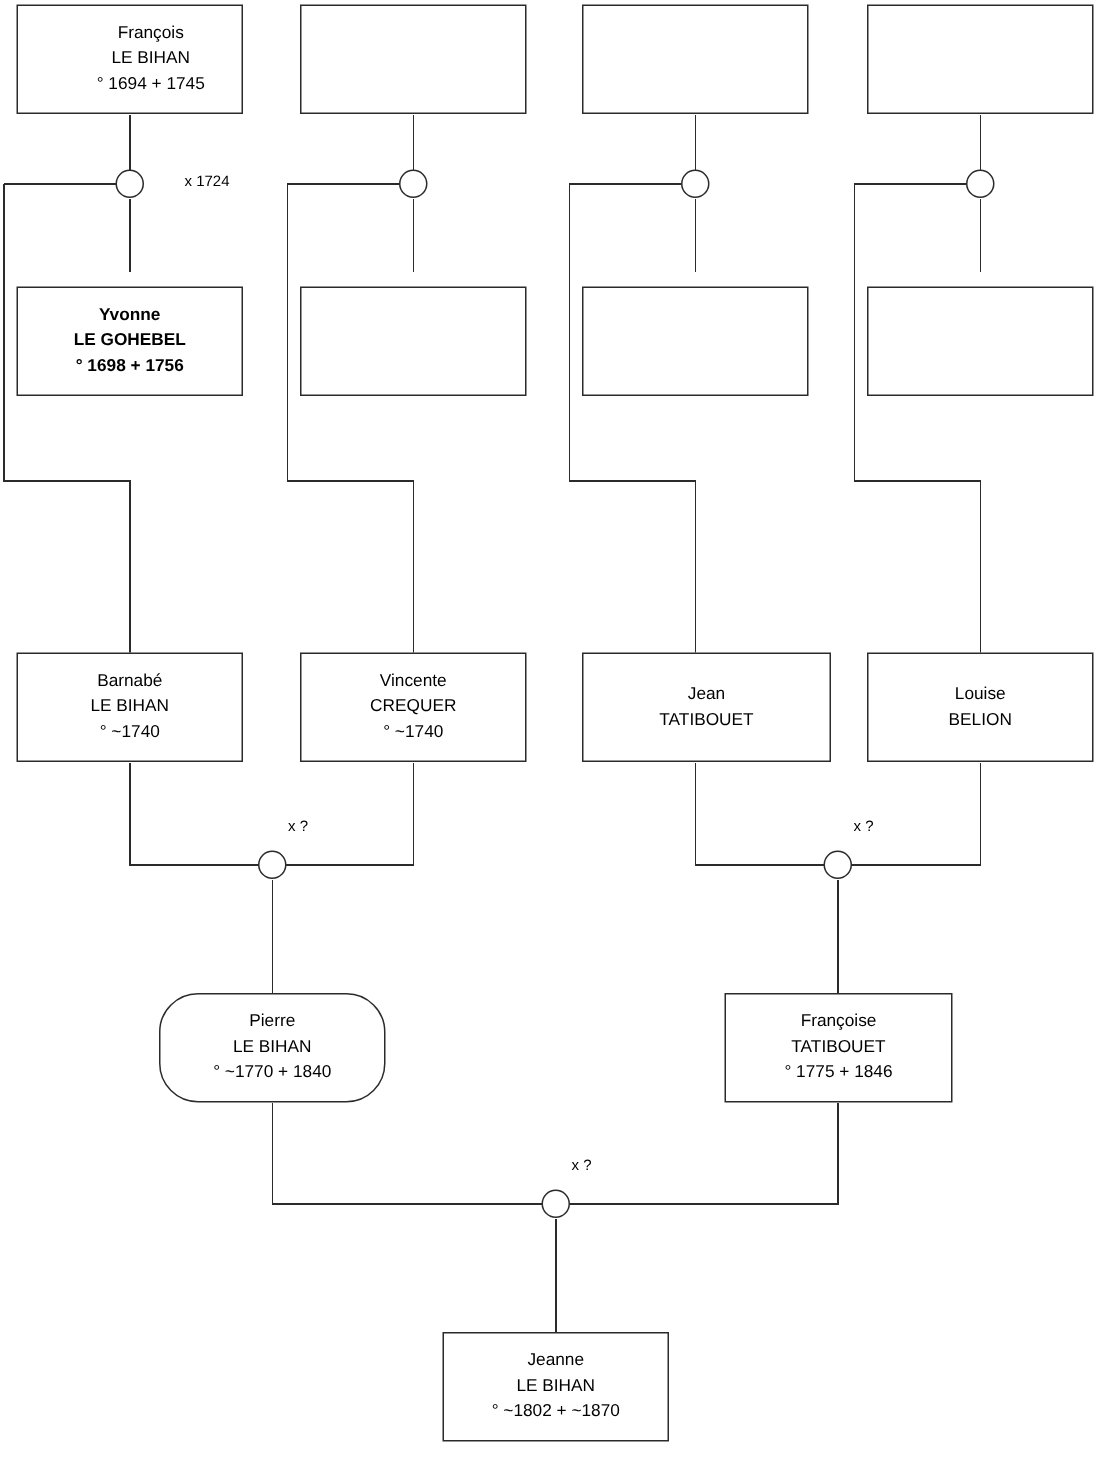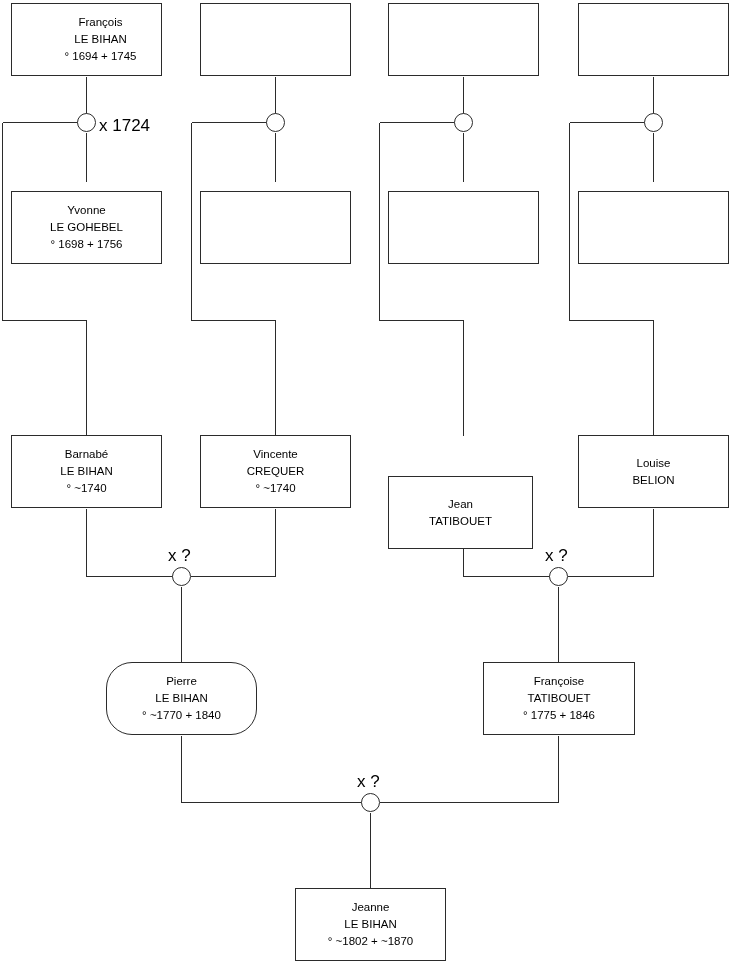--- a/index.html
+++ b/index.html
@@ -46,23 +46,24 @@
     position: absolute;
     width: 19px;
     height: 19px;
     box-sizing: border-box;
     border: 1px solid #2b2b2b;
     border-radius: 50%;
     background: #ffffff;
   }
   .union-label {
     position: absolute;
-    font-size: 17px;
+    font-size: 10px;
     color: #000000;
     white-space: nowrap;
+    margin-left: 24px;
   }
 </style>
 </head>
 <body>
 
 <div id="chart-root">
 
   <svg id="wires" viewBox="0 0 740 975" width="740" height="975" fill="none" stroke="#2b2b2b" stroke-width="1" shape-rendering="crispEdges">
 
     <path d="M 86.5 76.5 V 113.5"></path>
@@ -115,21 +116,21 @@
     <div class="person-line"></div>
     <div class="person-line"></div>
   </div>
 
   <div class="person-box" style="left:578px; top:3px; width:151px; height:73px;">
     <div class="person-line"></div>
     <div class="person-line"></div>
     <div class="person-line"></div>
   </div>
 
-  <div class="person-box" style="left:11px; top:191px; width:151px; height:73px;">
+  <div class="person-box" style="left:11px; top:191px; width:151px; height:73px;font-weight:bold;">
     <div class="person-line">Yvonne</div>
     <div class="person-line">LE GOHEBEL</div>
     <div class="person-line">° 1698 + 1756</div>
   </div>
 
   <div class="person-box" style="left:200px; top:191px; width:151px; height:73px;">
     <div class="person-line"></div>
     <div class="person-line"></div>
     <div class="person-line"></div>
   </div>
@@ -151,21 +152,21 @@
     <div class="person-line">LE BIHAN</div>
     <div class="person-line">° ~1740</div>
   </div>
 
   <div class="person-box" style="left:200px; top:435px; width:151px; height:73px;">
     <div class="person-line">Vincente</div>
     <div class="person-line">CREQUER</div>
     <div class="person-line">° ~1740</div>
   </div>
 
-  <div class="person-box" style="left:388px; top:435px; width:145px; height:73px;margin-top:41px;">
+  <div class="person-box" style="left:388px; top:435px; width:166px; height:73px;">
     <div class="person-line">Jean</div>
     <div class="person-line">TATIBOUET</div>
     <div class="person-line"></div>
   </div>
 
   <div class="person-box" style="left:578px; top:435px; width:151px; height:73px;">
     <div class="person-line">Louise</div>
     <div class="person-line">BELION</div>
     <div class="person-line"></div>
   </div>

